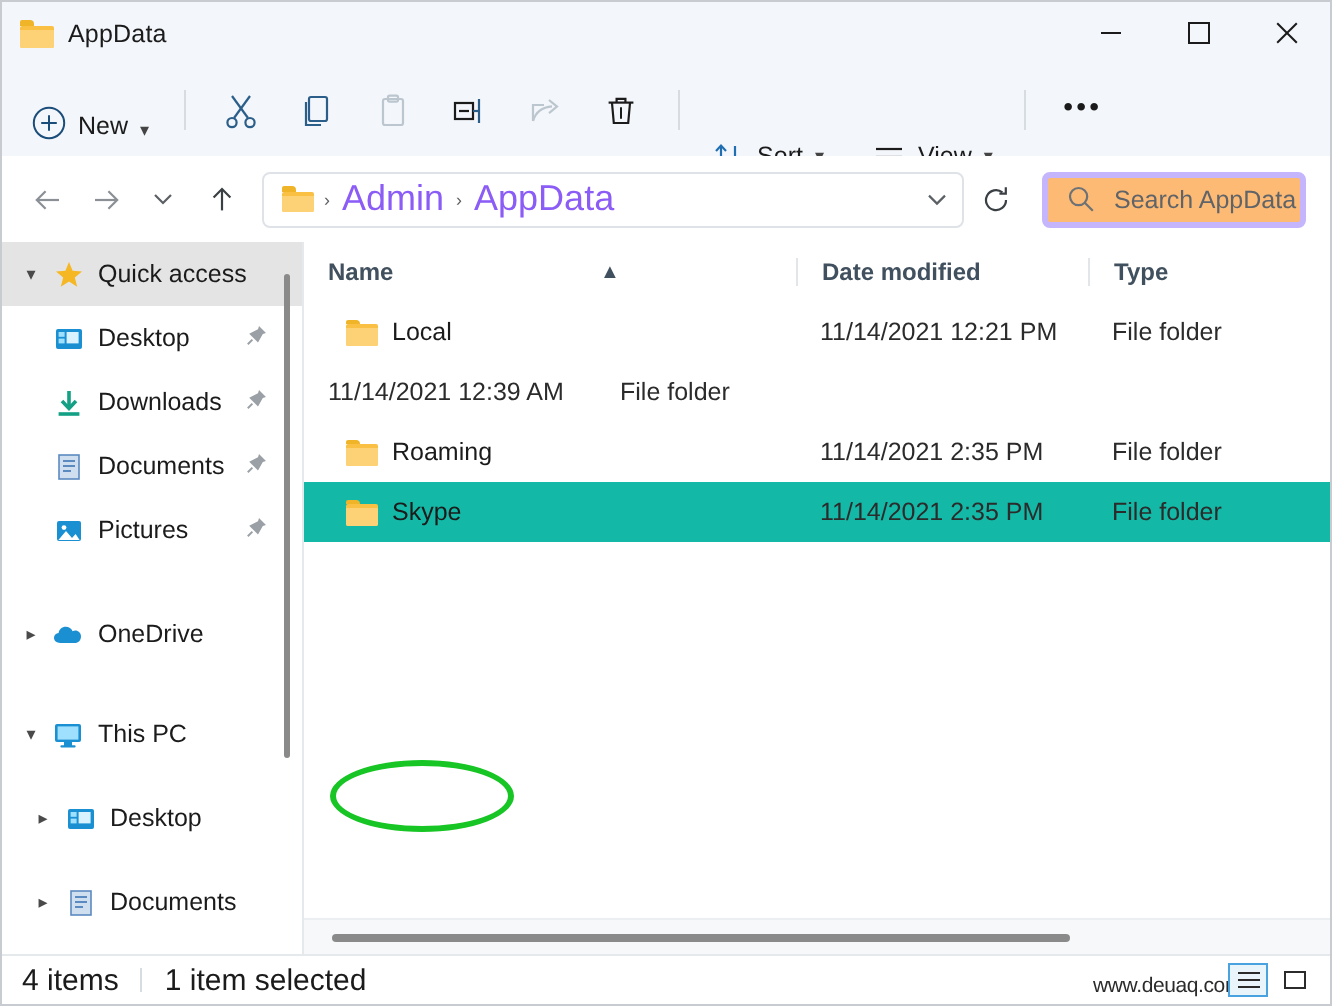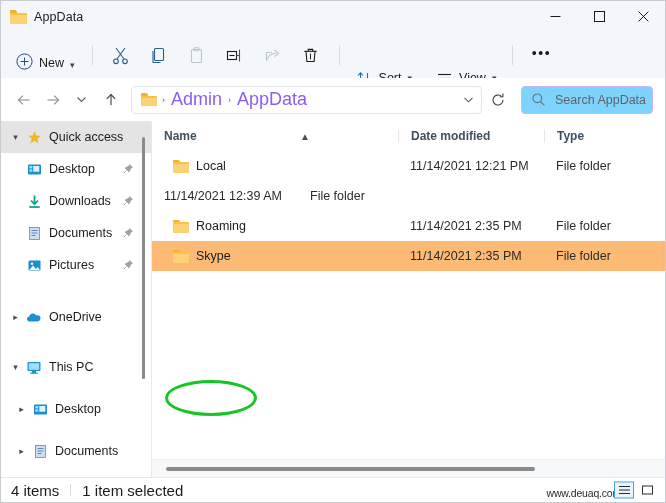--- a/index.html
+++ b/index.html
@@ -207,27 +207,27 @@
     height: 28px;
     display: flex;
     align-items: center;
     justify-content: center;
     margin-left: 2px;
   }
   .searchbox {
     flex: 1;
     height: 28px;
     margin-left: 9px;
-    border: 1px solid #c4b5fd;
+    border: 3px solid #c4b5fd;
     border-radius: 4px;
     display: flex;
     align-items: center;
     padding-left: 9px;
     box-sizing: border-box;
-    background: #7dd3fc;
+    background: #fdba74;
   }
   .search-ph {
     font-size: 12.5px;
     color: #606468;
     margin-left: 9px;
   }
 
   
   .body-area {
     flex: 1;
@@ -333,21 +333,21 @@
     color: #41505e;
     font-size: 10px;
   }
   .rows { flex: 1; position: relative; }
   .row {
     height: 30px;
     display: flex;
     align-items: center;
     position: relative;
   }
-  .row.selected { background: #fdba74; }
+  .row.selected { background: #14b8a6; }
   .cell {
     box-sizing: border-box;
     font-size: 12.5px;
     color: #1b1b1b;
     white-space: nowrap;
     display: flex;
     align-items: center;
   }
   .cell.name { width: 246px; padding-left: 21px; gap: 7px; }
   .cell.date { width: 146px; padding-left: 12px; color: #2b2b2b; }

